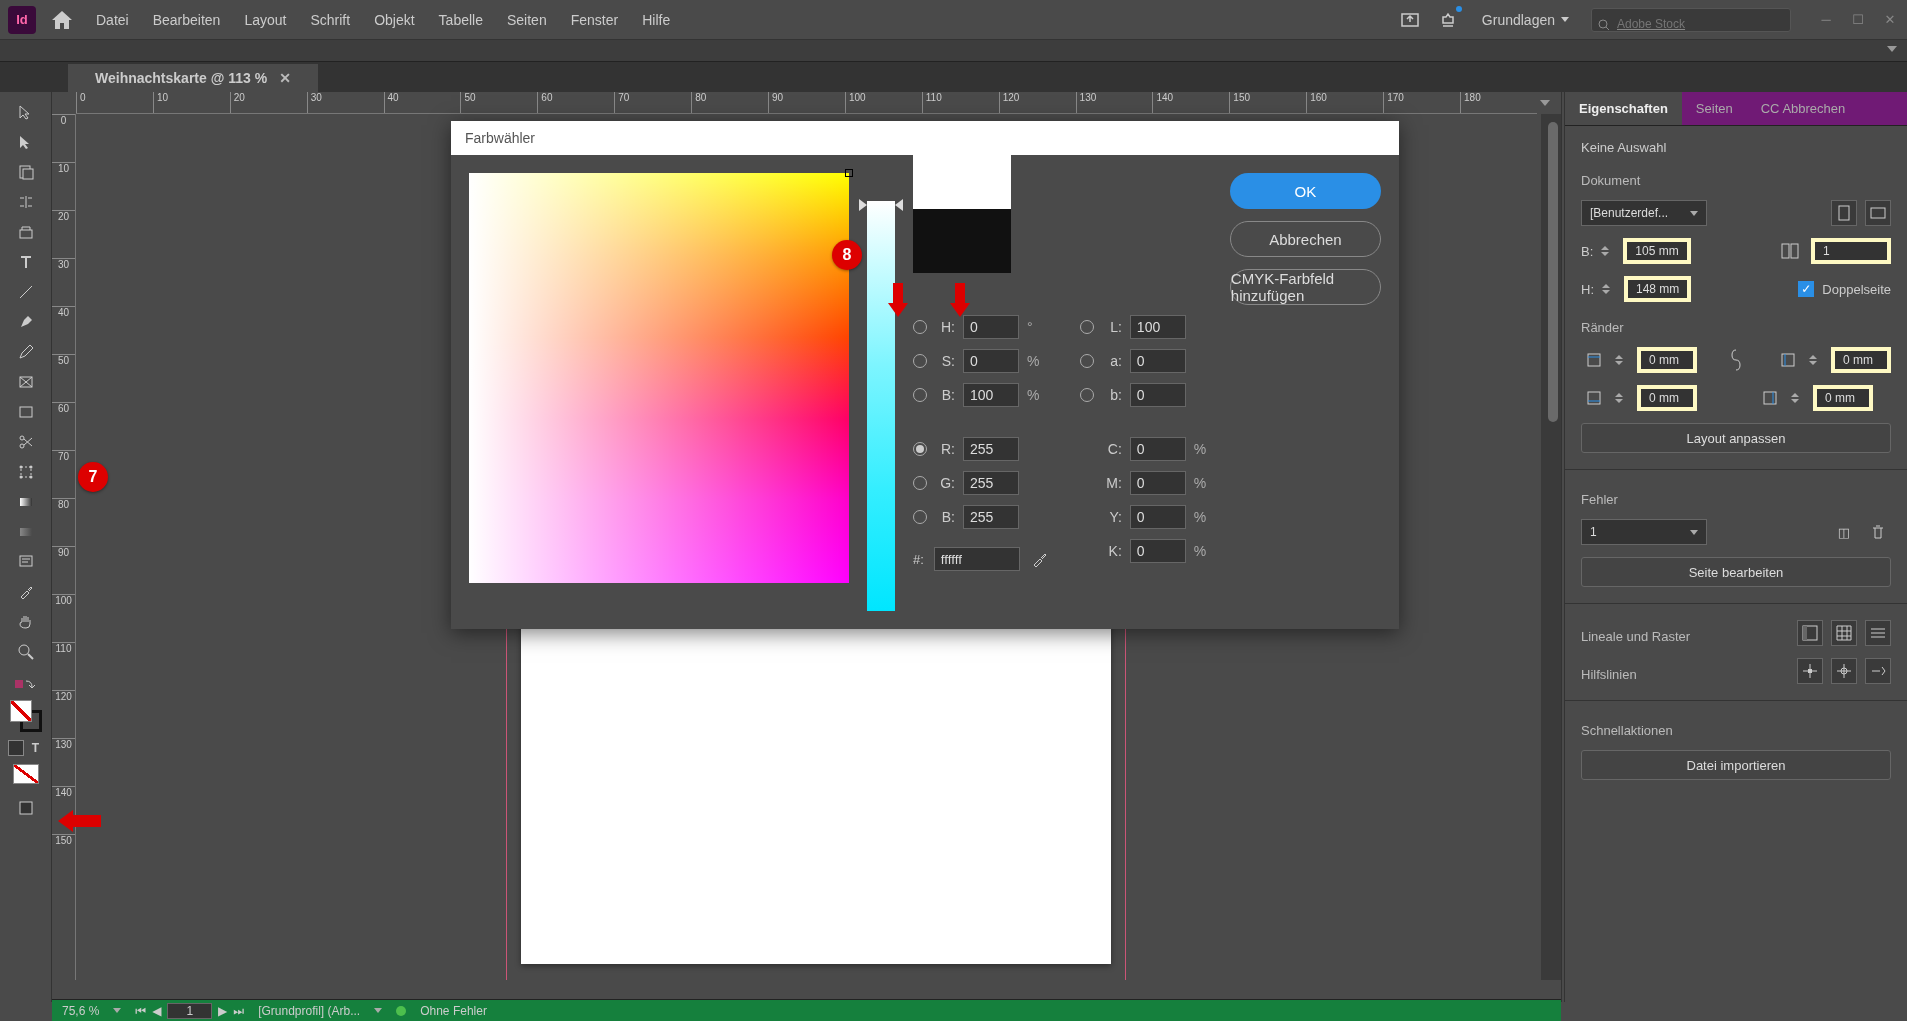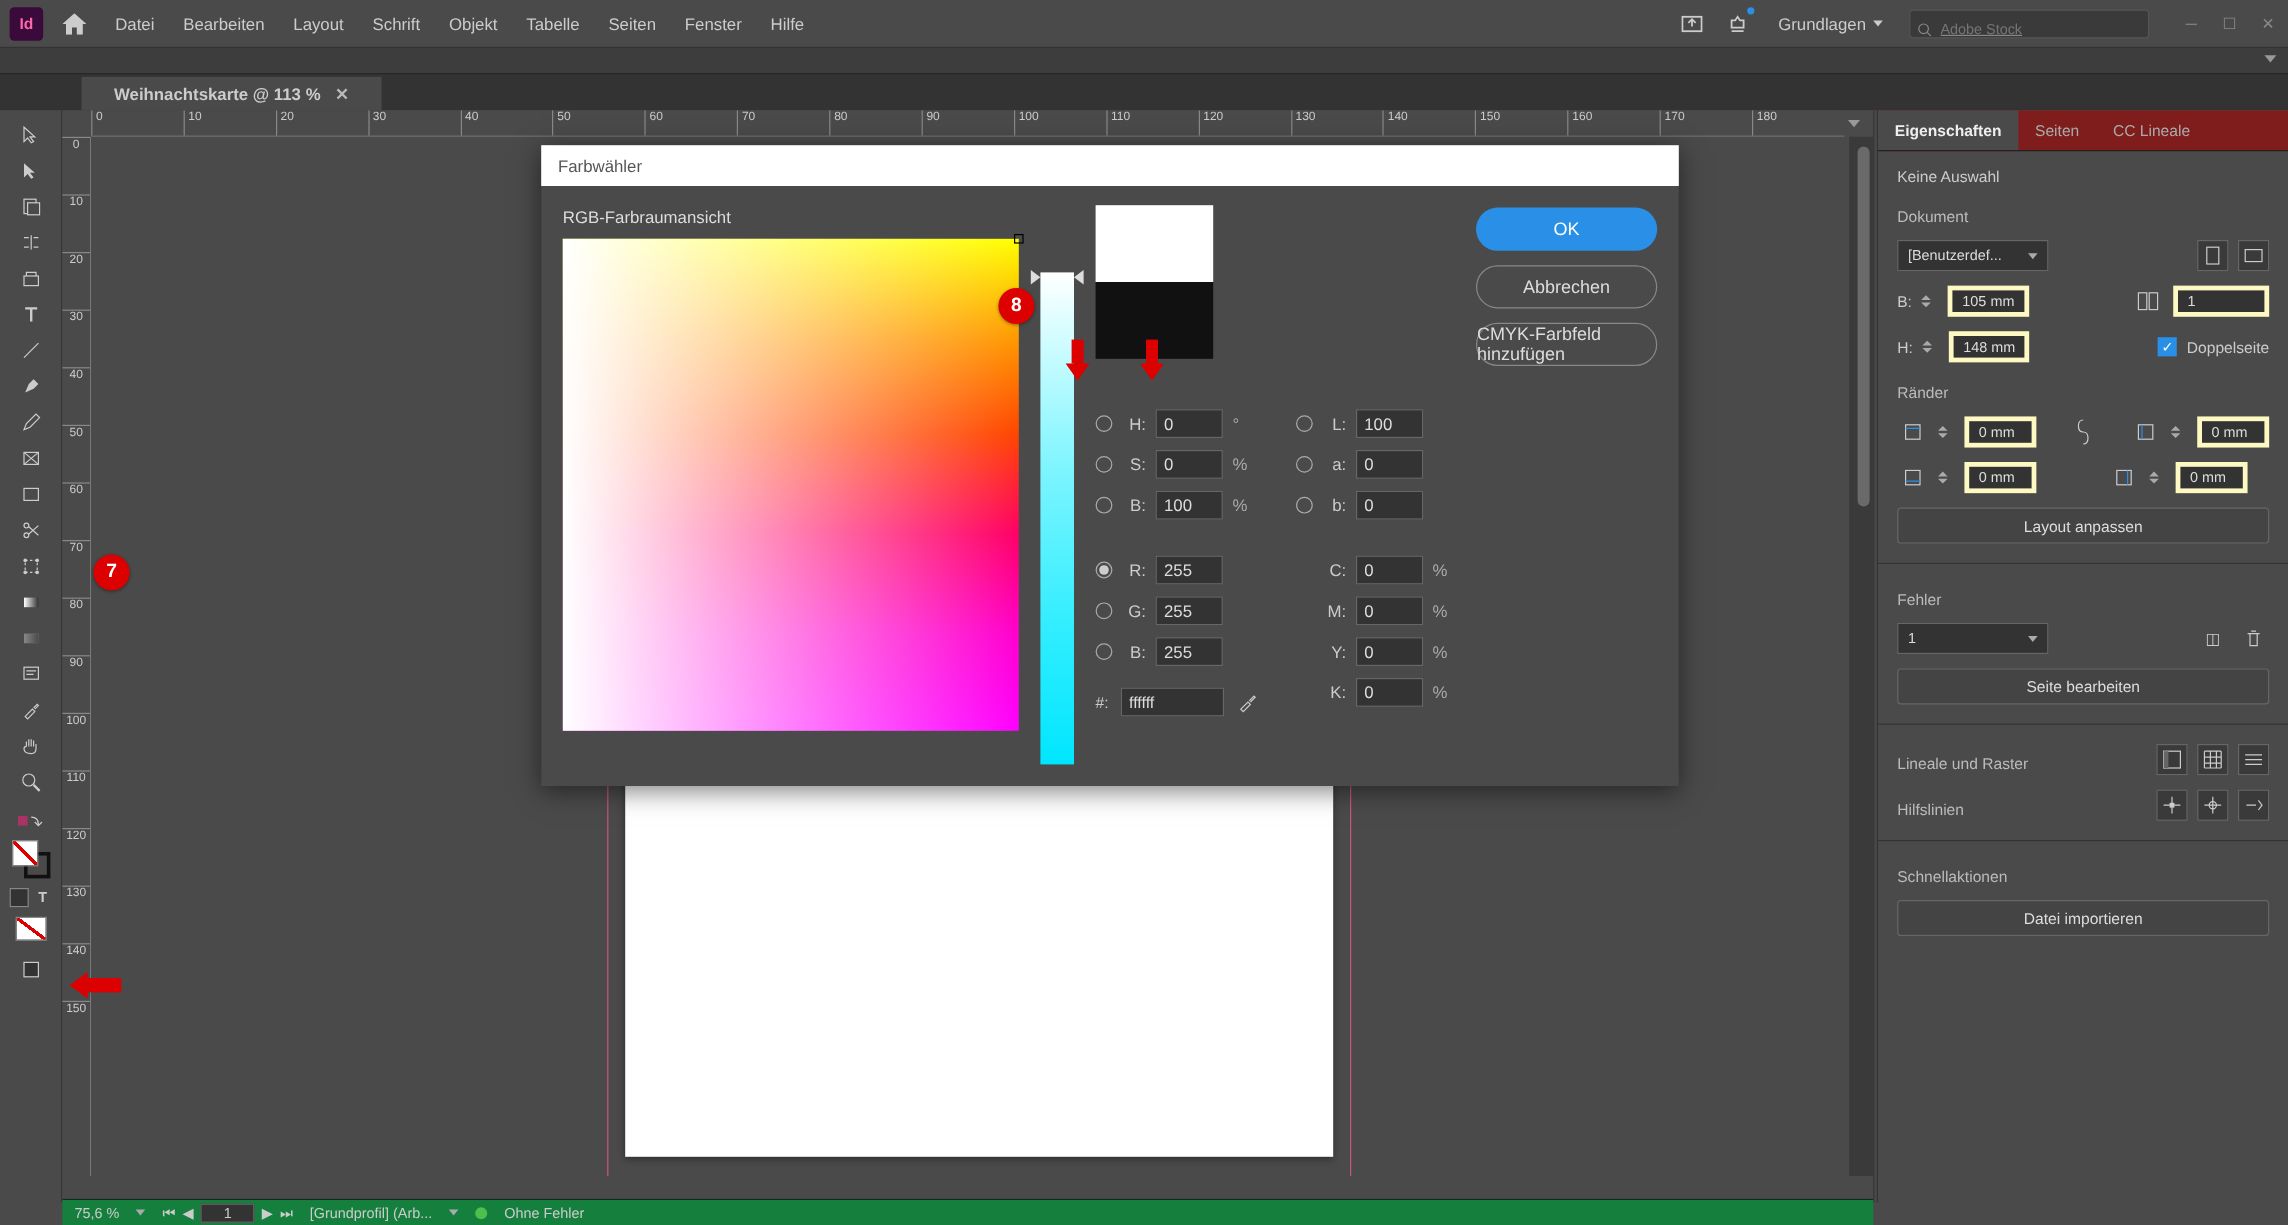--- a/index.html
+++ b/index.html
@@ -83,21 +83,21 @@
 .frow .suf { width: 16px; color: #aaa; }
 .hex-row { display: flex; align-items: center; gap: 10px; margin-top: 8px; }
 .hex-row input { width: 86px; height: 24px; background: #333; border: 1px solid #666; color: #ddd; padding: 0 6px; }
 .eyedrop { width: 20px; height: 20px; }
 
 
 .right-panel { width: 346px; background: #4a4a4a; border-left: 1px solid #333; display: flex; }
 .panel-strip { width: 40px; border-right: 1px solid #333; position: relative; }
 .panel-strip::after { content: ""; position: absolute; right: 14px; top: 8px; border-left: 5px solid transparent; border-right: 5px solid transparent; border-top: 6px solid #999; }
 .panel-main { flex: 1; display: flex; flex-direction: column; }
-.panel-tabs { height: 34px; background: #7f1d1d; display: flex; align-items: stretch; border-bottom: 1px solid #222; }
+.panel-tabs { height: 34px; background: #701a75; display: flex; align-items: stretch; border-bottom: 1px solid #222; }
 .ptab { padding: 0 14px; display: flex; align-items: center; font-size: 13px; cursor: pointer; color: #aaa; }
 .ptab.active { background: #4a4a4a; color: #eee; font-weight: bold; }
 .panel-body { padding: 14px 16px; display: flex; flex-direction: column; gap: 12px; font-size: 13px; overflow: hidden; }
 .sec-h { color: #bbb; font-size: 13px; margin-top: 6px; }
 .pctl { display: flex; align-items: center; gap: 8px; }
 .select { flex: 1; height: 26px; background: #333; border: 1px solid #666; display: flex; align-items: center; padding: 0 8px; justify-content: space-between; font-size: 12px; color: #ddd; }
 .select .arr { border-left: 4px solid transparent; border-right: 4px solid transparent; border-top: 5px solid #aaa; }
 .num-in { height: 26px; background: #333; border: 4px solid #fef9c3; display: flex; align-items: center; padding: 0 8px; color: #ddd; font-size: 12px; min-width: 60px; }
 .stepper { width: 14px; height: 26px; display: flex; flex-direction: column; justify-content: center; gap: 2px; }
 .stepper div { width: 0; height: 0; border-left: 4px solid transparent; border-right: 4px solid transparent; }
@@ -383,21 +383,21 @@
         <div class="scroll-v-thumb"></div>
       </div>
   </div>
 
   <div class="right-panel">
     <div class="panel-strip"></div>
     <div class="panel-main">
       <div class="panel-tabs">
         <div class="ptab active">Eigenschaften</div>
         <div class="ptab">Seiten</div>
-        <div class="ptab">CC Lineale</div>
+        <div class="ptab">CC Abbrechen</div>
       </div>
       <div class="panel-body">
         <div>Keine Auswahl</div>
         <div class="sec-h">Dokument</div>
         <div class="pctl">
           <div class="select" style="max-width:150px">
               <span>[Benutzerdef...</span>
               <span class="arr"></span>
             </div>
           <div style="flex:1"></div>
@@ -558,21 +558,20 @@
         <div class="wide-btn">Datei importieren</div>
       </div>
     </div>
   </div>
 </div>
 
 <div class="modal">
   <div class="modal-title">Farbwähler</div>
   <div class="modal-body">
     <div>
-      <div class="picker-label">RGB-Farbraumansicht</div>
       <div class="picker-left">
         <div class="sat-g" style="position:relative">
           <div style="position:absolute;right:-4px;top:-4px;width:8px;height:8px;border:1px solid #000"></div>
         </div>
         <div class="hue-col">
           <div class="hue-ptr"></div>
         </div>
         <div style="display:flex;flex-direction:column;margin-top:-28px">
           <div class="swatch-col">
             <div class="swatch-box" style="background:#fff"></div>

